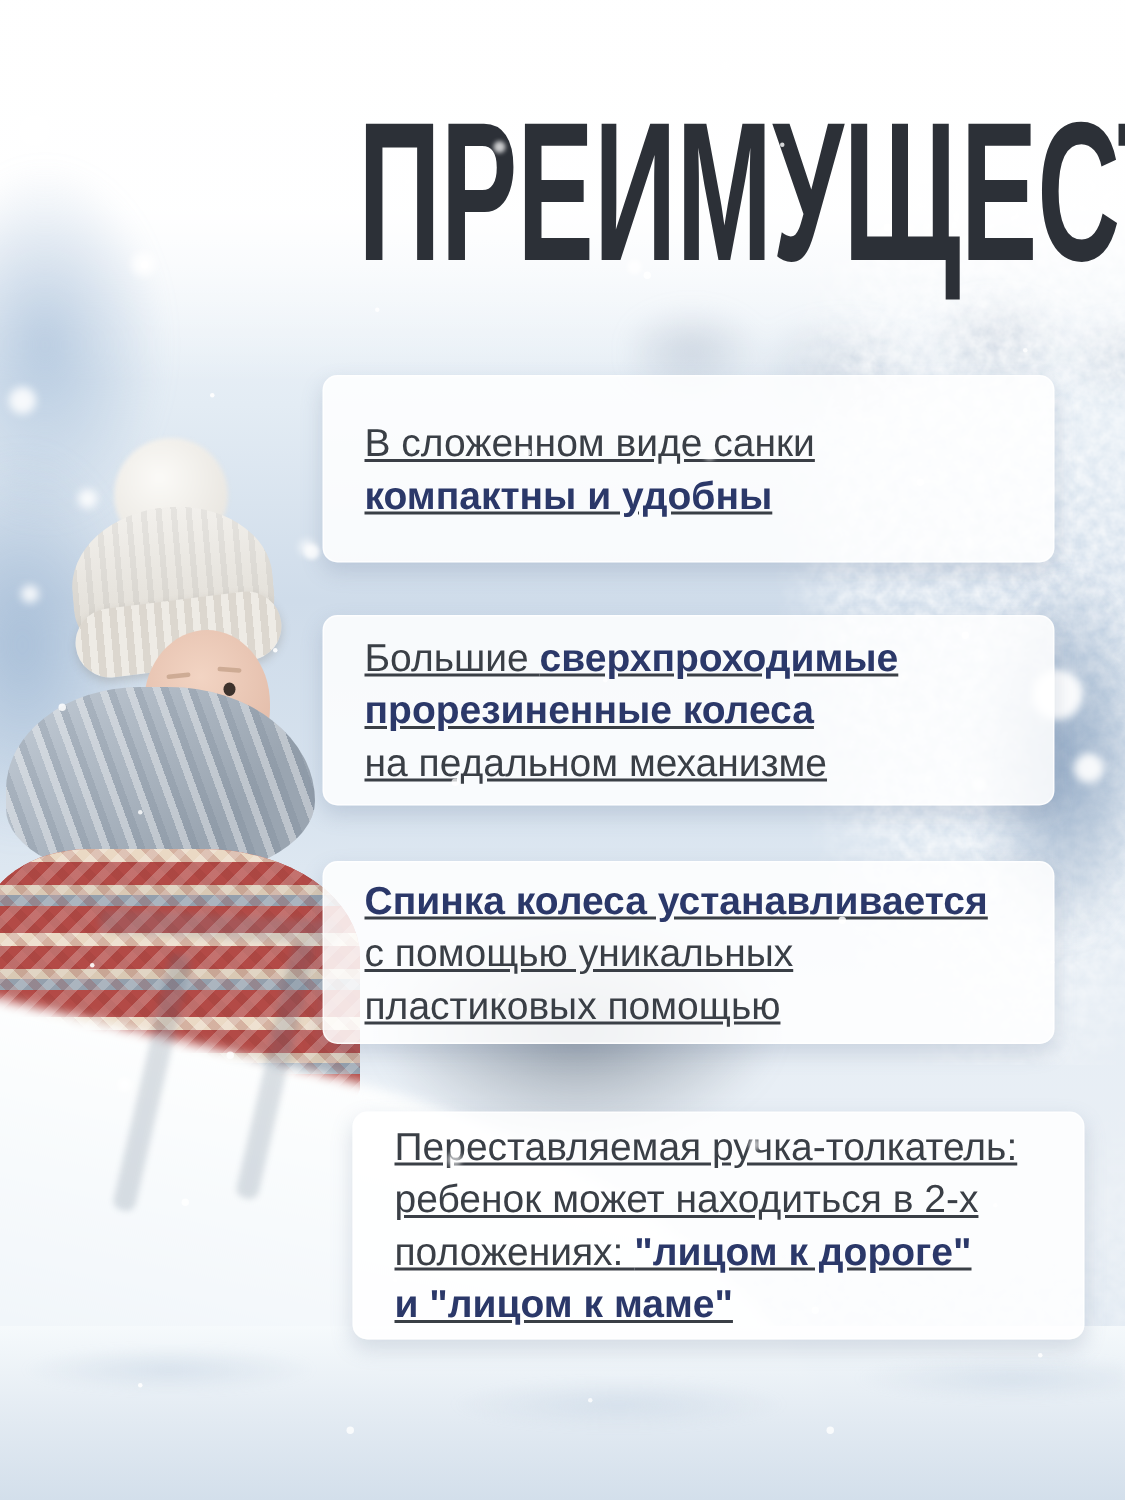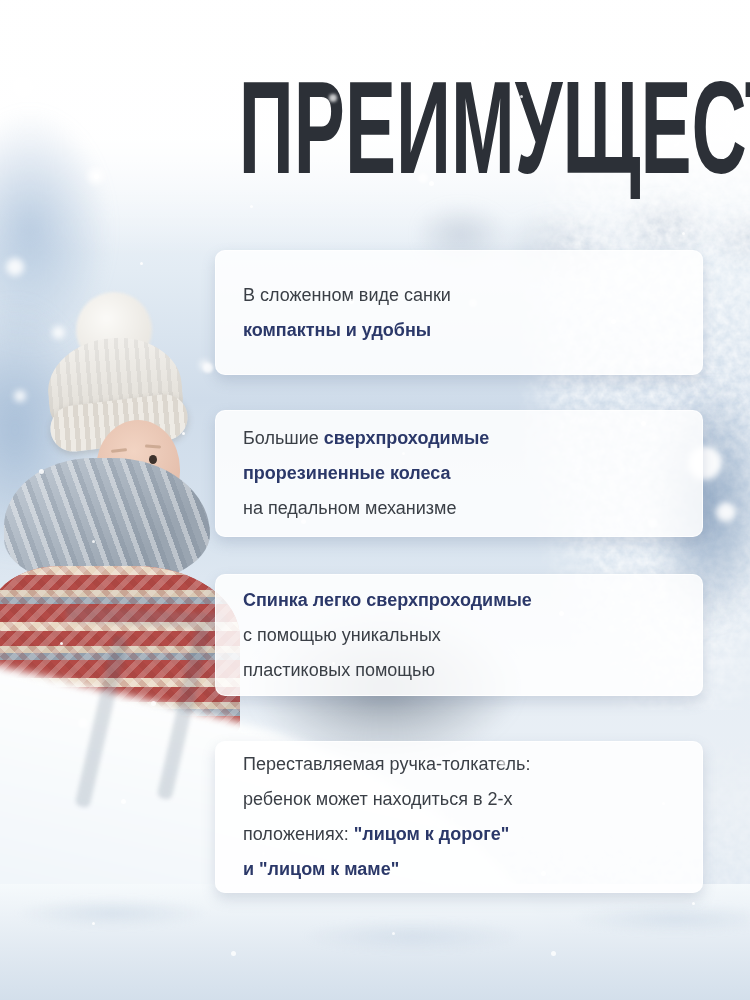--- a/index.html
+++ b/index.html
@@ -98,22 +98,22 @@
     color:var(--title-color);transform:scaleX(.58);transform-origin:50% 0;letter-spacing:0;}
 
   
   .cards{position:absolute;inset:0;z-index:20;}
   .card{position:absolute;left:215px;width:488px;background:var(--card-bg);border-radius:10px;
     border:1px solid rgba(255,255,255,.75);box-shadow:0 6px 14px rgba(96,116,145,.22);
     display:flex;flex-direction:column;justify-content:center;padding:0 27px;}
   .card-1{top:250px;height:125px;}
   .card-2{top:410px;height:127px;}
   .card-3{top:574px;height:122px;}
-  .card-4{top:741px;height:152px;}
-  .line{font-size:18px;line-height:35px;color:var(--body-color);white-space:nowrap;}
+  .card-4{top:741px;height:152px;margin-left:20px;}
+  .line{font-size:26px;line-height:35px;color:var(--body-color);white-space:nowrap;text-decoration:underline;}
   .seg.bold{font-weight:700;color:var(--accent-color);}
 
   
   .specks{position:absolute;inset:0;z-index:30;pointer-events:none;}
   .speck-dot{position:absolute;left:0;top:0;width:3px;height:3px;border-radius:50%;background:transparent;
     box-shadow:
       95px 175px 0 1px rgba(255,255,255,.9), 270px 120px 0 0 rgba(255,255,255,.85),
       350px 300px 0 1px rgba(255,255,255,.8), 140px 262px 0 0 rgba(255,255,255,.9),
       430px 182px 0 1px rgba(255,255,255,.85),520px 95px 0 0 rgba(255,255,255,.8),
       612px 320px 0 1px rgba(255,255,255,.9), 682px 232px 0 0 rgba(255,255,255,.8),
@@ -224,21 +224,21 @@
       <div class="card card-1">
         <div class="line"><span class="seg">В сложенном виде санки</span></div>
         <div class="line"><span class="seg bold">компактны и удобны</span></div>
       </div>
       <div class="card card-2">
         <div class="line"><span class="seg">Большие </span><span class="seg bold">сверхпроходимые</span></div>
         <div class="line"><span class="seg bold">прорезиненные колеса</span></div>
         <div class="line"><span class="seg">на педальном механизме</span></div>
       </div>
       <div class="card card-3">
-        <div class="line"><span class="seg bold">Спинка легко сверхпроходимые</span></div>
+        <div class="line"><span class="seg bold">Спинка колеса устанавливается</span></div>
         <div class="line"><span class="seg">с помощью уникальных</span></div>
         <div class="line"><span class="seg">пластиковых помощью</span></div>
       </div>
       <div class="card card-4">
         <div class="line"><span class="seg">Переставляемая ручка-толкатель:</span></div>
         <div class="line"><span class="seg">ребенок может находиться в 2-х</span></div>
         <div class="line"><span class="seg">положениях: </span><span class="seg bold">"лицом к дороге"</span></div>
         <div class="line"><span class="seg bold">и "лицом к маме"</span></div>
       </div>
     </div>

